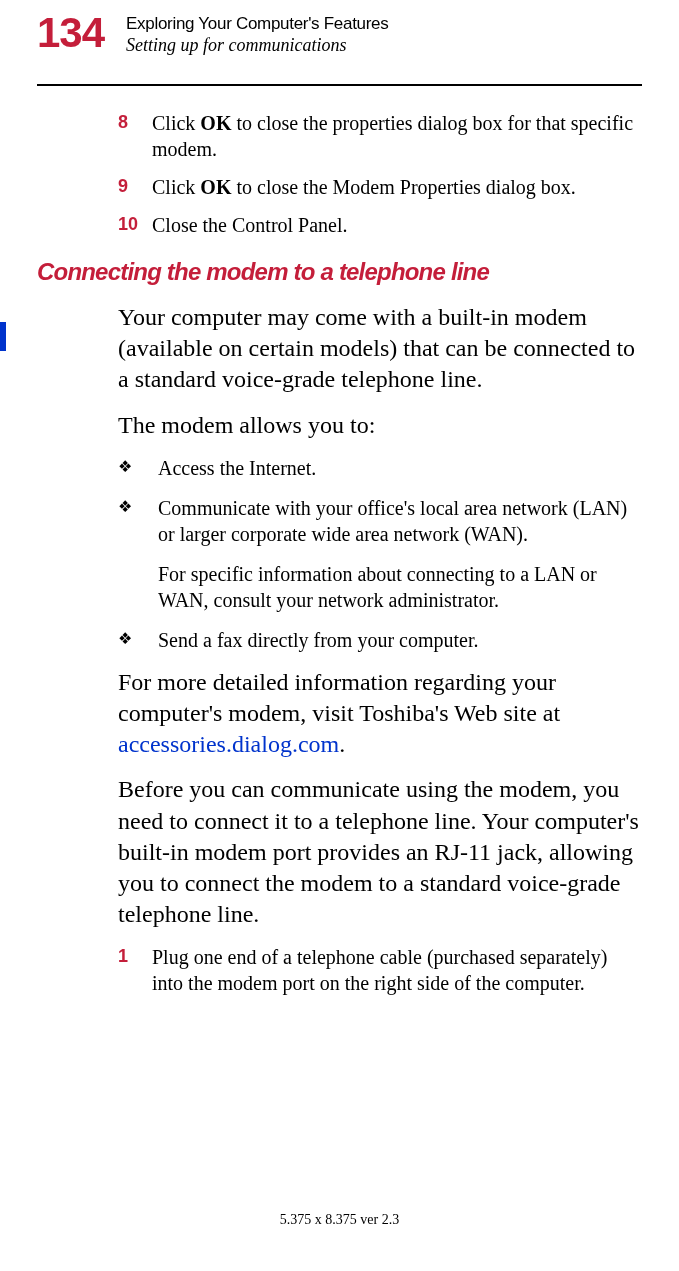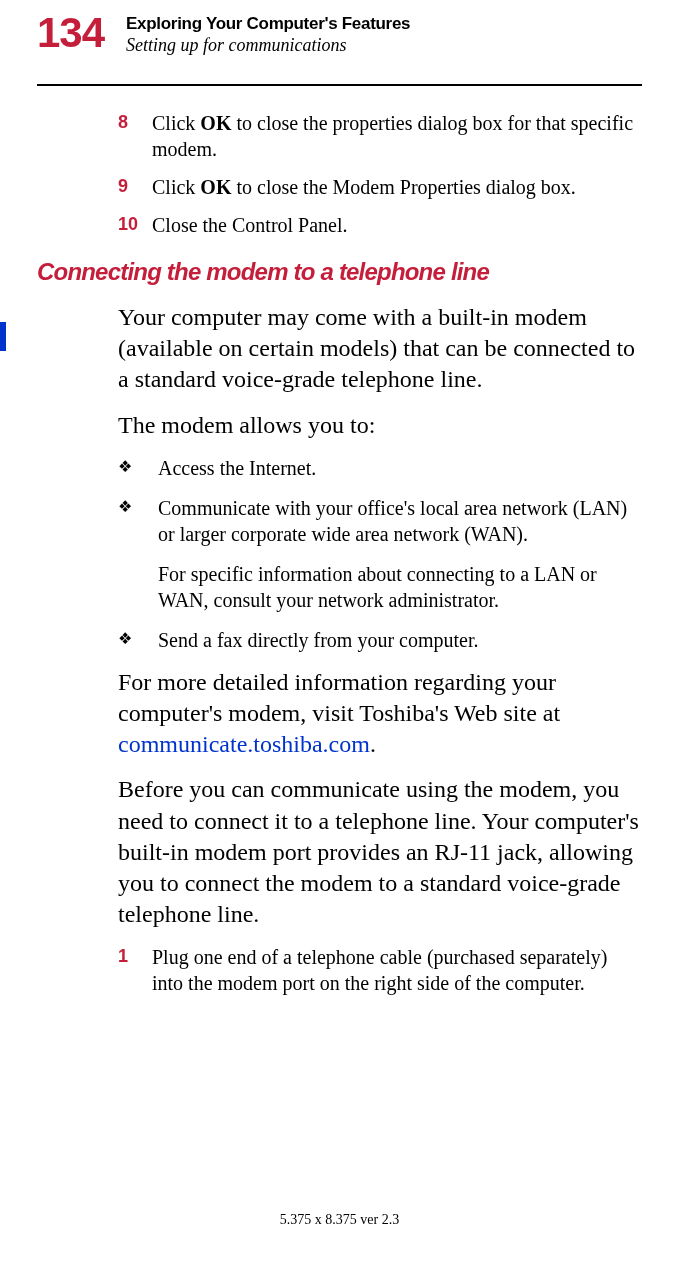--- a/index.html
+++ b/index.html
@@ -27,21 +27,21 @@
       color: #c41e3a;
       line-height: 1;
       margin-right: 22px;
       letter-spacing: -1px;
     }
     .header-titles {
       padding-top: 4px;
     }
     .chapter-title {
       font-family: Arial, Helvetica, sans-serif;
-      font-weight: bold;
+      font-weight: normal;
       font-size: 17px;
       color: #000;
       letter-spacing: -0.3px;
     }
     .section-title {
       font-family: 'Times New Roman', Times, serif;
       font-style: italic;
       font-size: 18px;
       color: #000;
       margin-top: 1px;
@@ -184,21 +184,21 @@
         <div class="bullet-sub">For specific information about connecting to a LAN or WAN, consult your network administrator.</div>
       </span>
     </li>
     <li class="bullet-item">
       <span class="bullet-icon">❖</span>
       <span class="bullet-text">Send a fax directly from your computer.</span>
     </li>
   </ul>
 
   <p class="para">
-    <span>For more detailed information regarding your computer's modem, visit Toshiba's Web site at </span><span class="link">communicate.toshiba.com</span><span>.</span>
+    <span>For more detailed information regarding your computer's modem, visit Toshiba's Web site at </span><span class="link">accessories.dialog.com</span><span>.</span>
   </p>
 
   <p class="para">Before you can communicate using the modem, you need to connect it to a telephone line. Your computer's built-in modem port provides an RJ-11 jack, allowing you to connect the modem to a standard voice-grade telephone line.</p>
 
   <ol class="numbered-list">
     <li class="numbered-item">
       <span class="num">1</span>
       <span class="num-text">Plug one end of a telephone cable (purchased separately) into the modem port on the right side of the computer.</span>
     </li>
   </ol>

